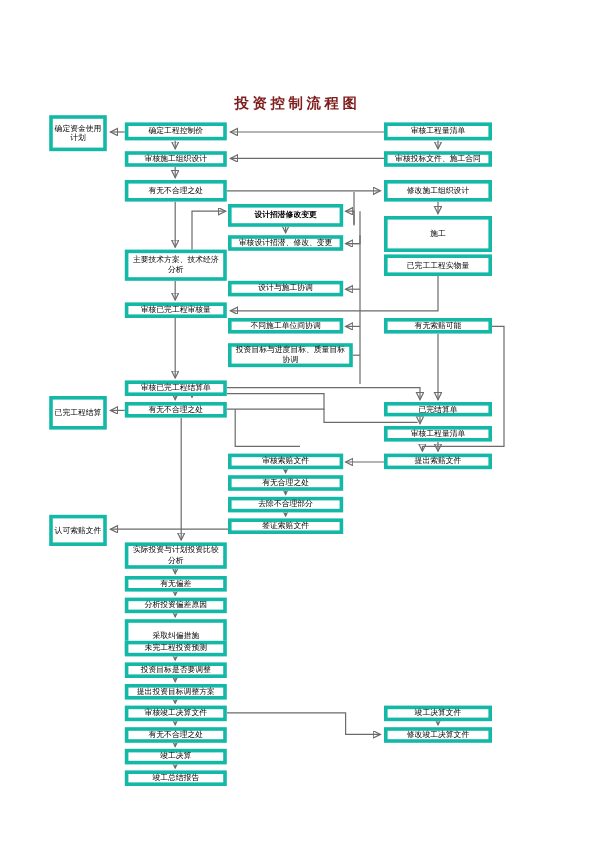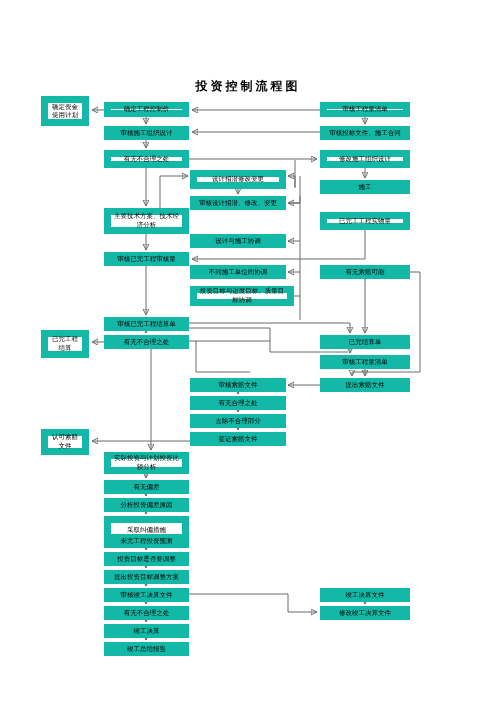--- a/index.html
+++ b/index.html
@@ -1,23 +1,23 @@
 <!DOCTYPE html>
 <html><head>
 <meta charset="utf-8">
 <style>
   html,body{margin:0;padding:0;background:#ffffff;}
   body{font-family:"DejaVu Sans","Liberation Sans",sans-serif;}
   #page{position:relative;width:496px;height:702px;background:#ffffff;overflow:hidden;}
   #title{
     position:absolute;left:0;top:78px;width:496px;text-align:center;
-    font-size:12px;font-weight:bold;letter-spacing:3px;color:#000000;
+    font-size:12px;font-weight:bold;letter-spacing:3px;color:#7f1d1d;
   }
   .node{
-    position:absolute;box-sizing:border-box;border:7px solid #14b8a6;background:#ffffff;
+    position:absolute;box-sizing:border-box;border:3px solid #14b8a6;background:#ffffff;
     display:flex;align-items:center;justify-content:center;text-align:center;
     font-size:6.5px;line-height:1.25;color:#000;padding:0 1px;
   }
   .node.tall{line-height:1.35;}
   svg#wires{position:absolute;left:0;top:0;width:496px;height:702px;pointer-events:none;}
   svg#wires line, svg#wires path{stroke:#6b6b6b;stroke-width:1;fill:none;}
 </style>
 </head>
 <body>
 
@@ -120,22 +120,22 @@
     <line x1="365" y1="601" x2="365" y2="604" marker-end="url(#ar)"></line>
   </svg>
 
   <div class="node" style="left:41px;top:96px;width:48px;height:30px;">确定资金使用计划</div>
   <div class="node" style="left:104px;top:102px;width:85px;height:15px;">确定工程控制价</div>
   <div class="node" style="left:320px;top:102px;width:90px;height:15px;">审核工程量清单</div>
   <div class="node" style="left:104px;top:126px;width:85px;height:13px;">审核施工组织设计</div>
   <div class="node" style="left:320px;top:126px;width:90px;height:13px;">审核投标文件、施工合同</div>
   <div class="node" style="left:104px;top:150px;width:85px;height:18px;">有无不合理之处</div>
   <div class="node" style="left:320px;top:150px;width:90px;height:18px;">修改施工组织设计</div>
-  <div class="node" style="left:190px;top:170px;width:96px;height:19px;">设计招潜修改变更</div>
-  <div class="node" style="left:320px;top:180px;width:90px;height:14px;">施工</div>
+  <div class="node" style="left:190px;top:170px;width:96px;height:19px;font-weight:bold;">设计招潜修改变更</div>
+  <div class="node" style="left:320px;top:180px;width:90px;height:30px;">施工</div>
   <div class="node" style="left:190px;top:196px;width:96px;height:13px;">审核设计招潜、修改、变更</div>
   <div class="node" style="left:320px;top:212px;width:90px;height:18px;">已完工工程实物量</div>
   <div class="node tall" style="left:104px;top:208px;width:85px;height:26px;">主要技术方案、技术经济分析</div>
   <div class="node" style="left:190px;top:234px;width:96px;height:13px;">设计与施工协调</div>
   <div class="node" style="left:104px;top:252px;width:85px;height:13px;">审核已完工程审核量</div>
   <div class="node" style="left:190px;top:265px;width:96px;height:13px;">不同施工单位间协调</div>
   <div class="node" style="left:320px;top:265px;width:90px;height:13px;">有无索赔可能</div>
   <div class="node tall" style="left:190px;top:286px;width:104px;height:20px;">投资目标与进度目标、质量目标协调</div>
   <div class="node" style="left:104px;top:317px;width:85px;height:13px;">审核已完工程结算单</div>
   <div class="node tall" style="left:41px;top:330px;width:48px;height:28px;">已完工程结算</div>

